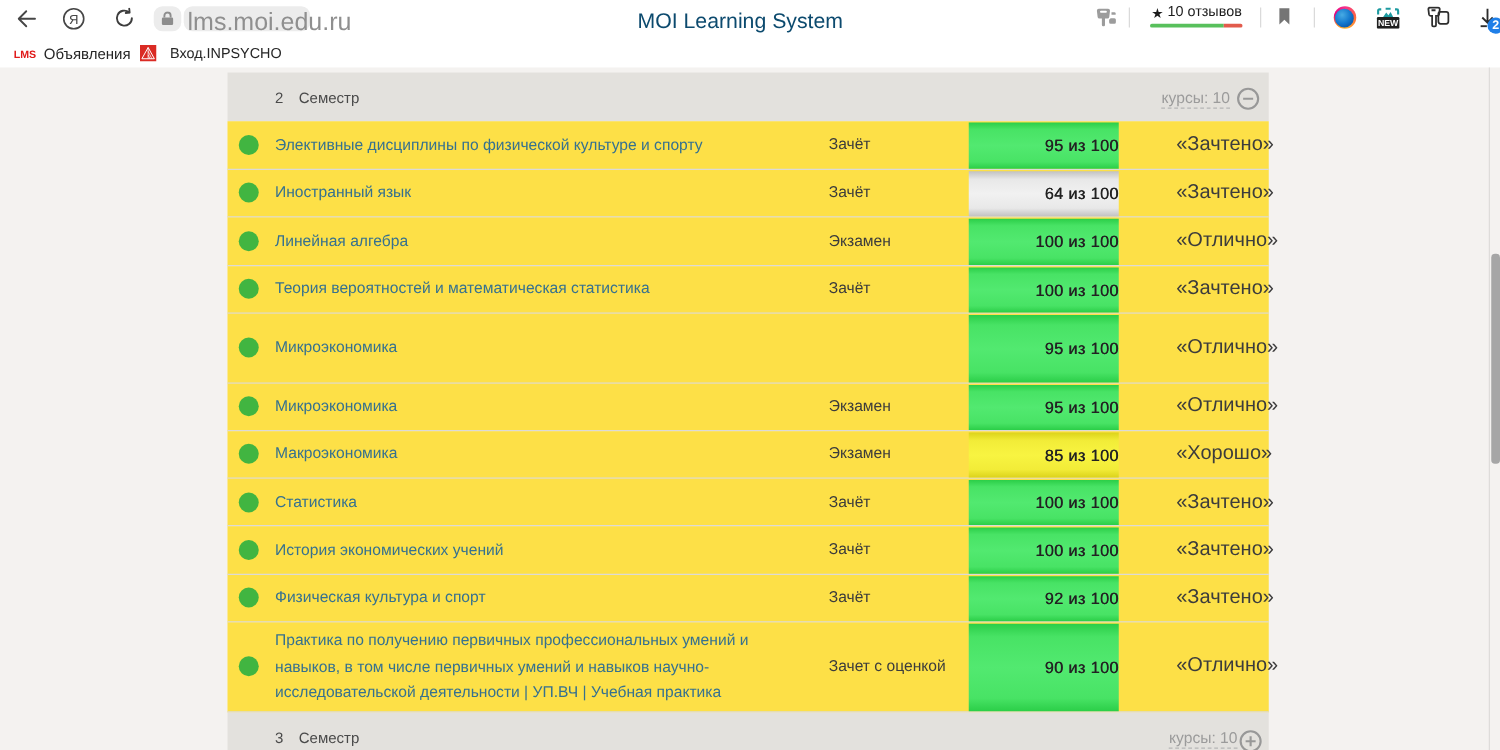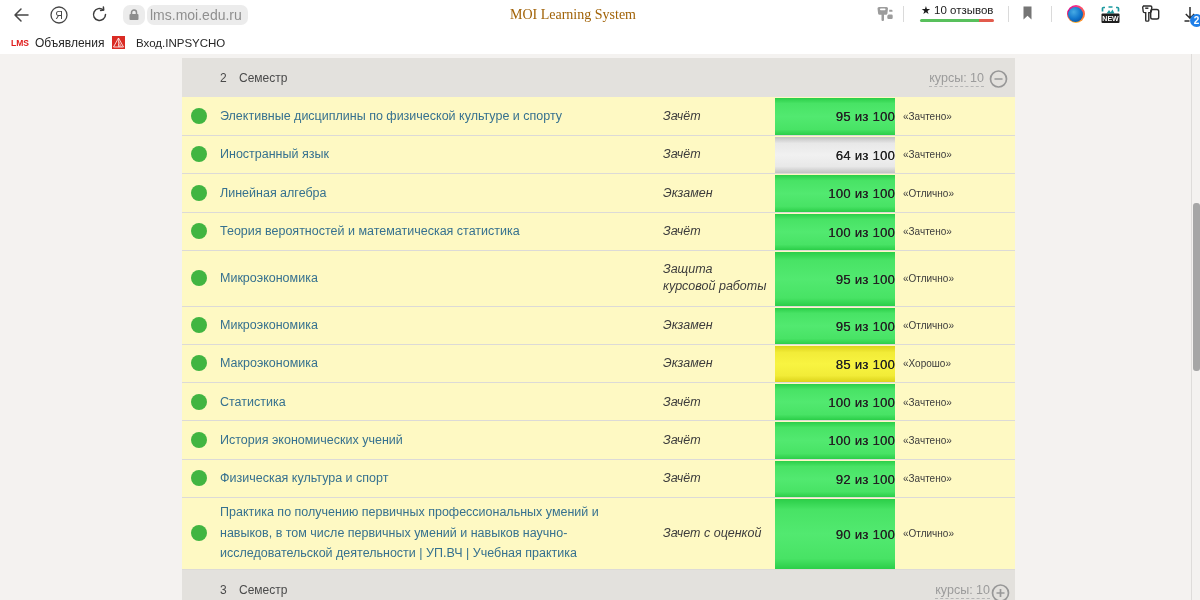--- a/index.html
+++ b/index.html
@@ -5,42 +5,42 @@
   * { margin:0; padding:0; box-sizing:border-box; }
   html,body { width:1200px; height:600px; overflow:hidden; }
   body { font-family:"Liberation Sans", sans-serif; background:#fff; }
   #app { position:relative; width:1200px; height:600px; }
   .abs { position:absolute; }
 
   
   #toolbar { left:0; top:0; width:1200px; height:54px; background:#fff; }
 
   .pill { background:#ececec; border-radius:7px; }
-  #urltext { color:#8f8f8f; font-size:14px;text-align:center; }
-  #title { color:#a16207; font-size:14px;font-family:Liberation Serif, serif; }
+  #urltext { color:#8f8f8f; font-size:20px;text-align:center; }
+  #title { color:#0c4a6e; font-size:17px; }
   .bmtext { color:#262626; font-size:12px; }
 
   
   #page { left:0; top:54px; width:1200px; height:546px; background:#f4f2f0; }
   #tbl { left:182px; top:4px; width:833px; }
   .hdr { background:#e3e1dd; width:833px; position:relative; }
   .hdr .num { position:absolute; left:38px; top:50%; transform:translateY(-50%); font-size:12px; color:#4a4a4a; }
   .hdr .lbl { position:absolute; left:57px; top:50%; transform:translateY(-50%); font-size:12px; color:#4a4a4a; }
   .hdr .kursy { position:absolute; right:31px; top:calc(50% + 1px); transform:translateY(-50%); font-size:12.5px; color:#9b9b9b; border-bottom:1px dashed #b5b5b5; padding-bottom:1px;}
   .hdr .circ { position:absolute; right:7px; top:calc(50% + 1px); transform:translateY(-50%); width:19px; height:19px; }
-  .row { position:relative; width:833px; border-bottom:1px solid #dcdad7; background:#fef9c3; }
+  .row { position:relative; width:833px; border-bottom:1px solid #dcdad7; background:#fde047; }
   .dot { position:absolute; left:9px; top:50%; transform:translateY(-50%); width:16px; height:16px; border-radius:50%; background:#41b541; }
   .crs { position:absolute; left:38px; top:50%; transform:translateY(-50%); width:400px; font-size:12.5px; line-height:20.5px; color:#36718f; }
-  .exm { position:absolute; left:481px; top:50%; transform:translateY(-50%); width:105px; font-size:12.5px; line-height:17px; color:#3c3c3c;font-style:italic; }
+  .exm { position:absolute; left:481px; top:50%; transform:translateY(-50%); width:105px; font-size:12.5px; line-height:17px; color:#3c3c3c; }
   .score { position:absolute; left:593px; top:1px; bottom:0; width:120px; text-align:right; font-size:13px; letter-spacing:0.3px; color:#222; text-shadow:0.35px 0 0 #2b2b2b; }
   .score span { position:absolute; left:0; right:0; top:50%; transform:translateY(-50%); }
   .green { background:linear-gradient(to bottom,#2bce48 0%,#48e365 15%,#52e970 50%,#48e365 85%,#2bce48 100%); }
   .yellow { background:linear-gradient(to bottom,#dcd31b 0%,#f2ec38 18%,#f8f441 50%,#f2ec38 82%,#dcd31b 100%); }
   .grey { background:linear-gradient(to bottom,#c2c2c2 0%,#e8e8e8 18%,#f1f1f1 50%,#e8e8e8 82%,#c2c2c2 100%); }
-  .grade { position:absolute; left:721px; top:50%; transform:translateY(-50%); font-size:10px; color:#3c3c3c; }
+  .grade { position:absolute; left:759px; top:50%; transform:translateY(-50%); font-size:16px; color:#3c3c3c; }
 
   
   #sbline { left:1191px; top:54px; width:1px; height:546px; background:#dedcda; }
   #sbthumb { left:1193px; top:203px; width:7px; height:168px; background:#a6a6a6; border-radius:3px; }
 </style>
 </head>
 <body>
 <div id="app">
   <div class="abs" id="toolbar"></div>
 
@@ -159,21 +159,20 @@
         <span class="crs">Теория вероятностей и математическая статистика</span>
         <span class="exm">Зачёт</span>
         <span class="score green">
             <span>100 из 100</span>
           </span>
         <span class="grade">«Зачтено»</span>
       </div>
       <div class="row" style="height:56px">
         <span class="dot"></span>
         <span class="crs">Микроэкономика</span>
-        <span class="exm">Защита курсовой работы</span>
         <span class="score green">
             <span>95 из 100</span>
           </span>
         <span class="grade">«Отлично»</span>
       </div>
       <div class="row" style="height:38px">
         <span class="dot"></span>
         <span class="crs">Микроэкономика</span>
         <span class="exm">Экзамен</span>
         <span class="score green">

